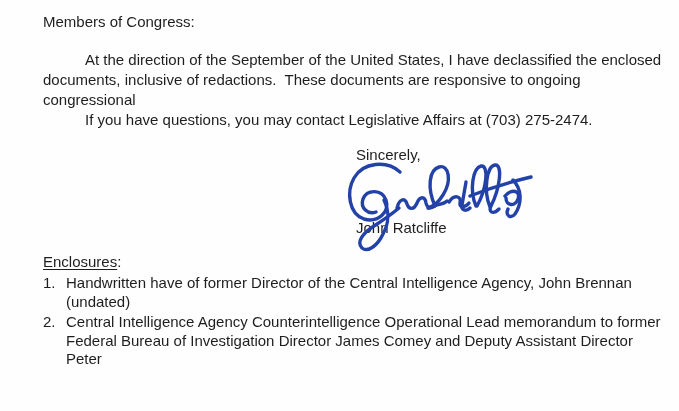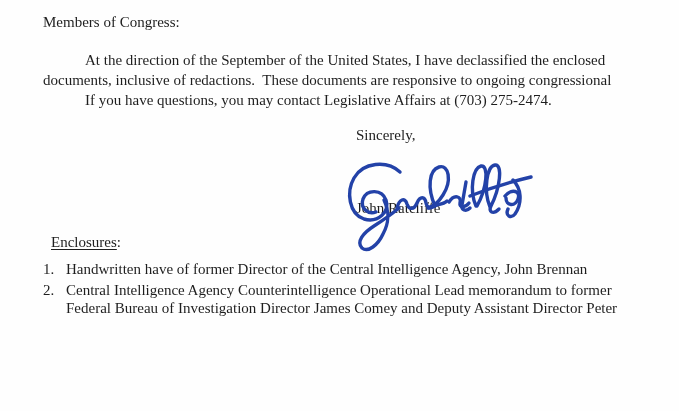--- a/index.html
+++ b/index.html
@@ -1,21 +1,21 @@
 <!DOCTYPE html>
 <html><head>
 <meta charset="utf-8">
 <style>
   html, body { margin: 0; padding: 0; background: #ffffff; }
   .page {
     position: relative;
     width: 679px;
     height: 411px;
     background: #fefefe;
-    font-family: Liberation Serif, serif;
+    font-family: Liberation Sans, sans-serif;
     font-size: 15px;
     line-height: 20px;
     color: #1e1e1e;
     box-sizing: border-box;
     padding: 12px 13px 0 43px;
     overflow: hidden;
   }
   .line { display: block; white-space: pre-wrap; }
   .indent { text-indent: 42px; }
   .para1 { margin-top: 18px; }
@@ -68,28 +68,29 @@
       <path d="M 145 49 C 138 32 142 8 150 7 C 158 6 155 30 146 48 C 143 54 148 57 154 51"></path>
       <path d="M 125 38 C 145 30 165 24 186 19"></path>
       <path d="M 160 38 C 167 30 176 33 173 41 C 170 49 161 48 161 40"></path>
       <path d="M 168 22 C 176 30 178 44 170 56 C 166 61 160 58 163 51"></path>
     </g>
   </svg>
 
   <p class="line signer" style="margin-bottom:0">John Ratcliffe</p>
 
   <div class="enclosures">
-    <p class="line enc-heading" style="margin:8px"><span class="underlined">Enclosures</span><span>:</span></p>
+    <p class="line enc-heading" style="margin:0"><span class="underlined">Enclosures</span><span>:</span></p>
 
     <div class="enc-list">
 
       <div class="enc-item">
         <span class="enc-num">1.</span>
         <span class="enc-text">
           <span class="line">Handwritten have of former Director of the Central Intelligence Agency, John Brennan</span>
+          <span class="line">(undated)</span>
         </span>
       </div>
 
       <div class="enc-item">
         <span class="enc-num">2.</span>
         <span class="enc-text">
           <span class="line">Central Intelligence Agency Counterintelligence Operational Lead memorandum to former</span>
           <span class="line">Federal Bureau of Investigation Director James Comey and Deputy Assistant Director Peter</span>
         </span>
       </div>

